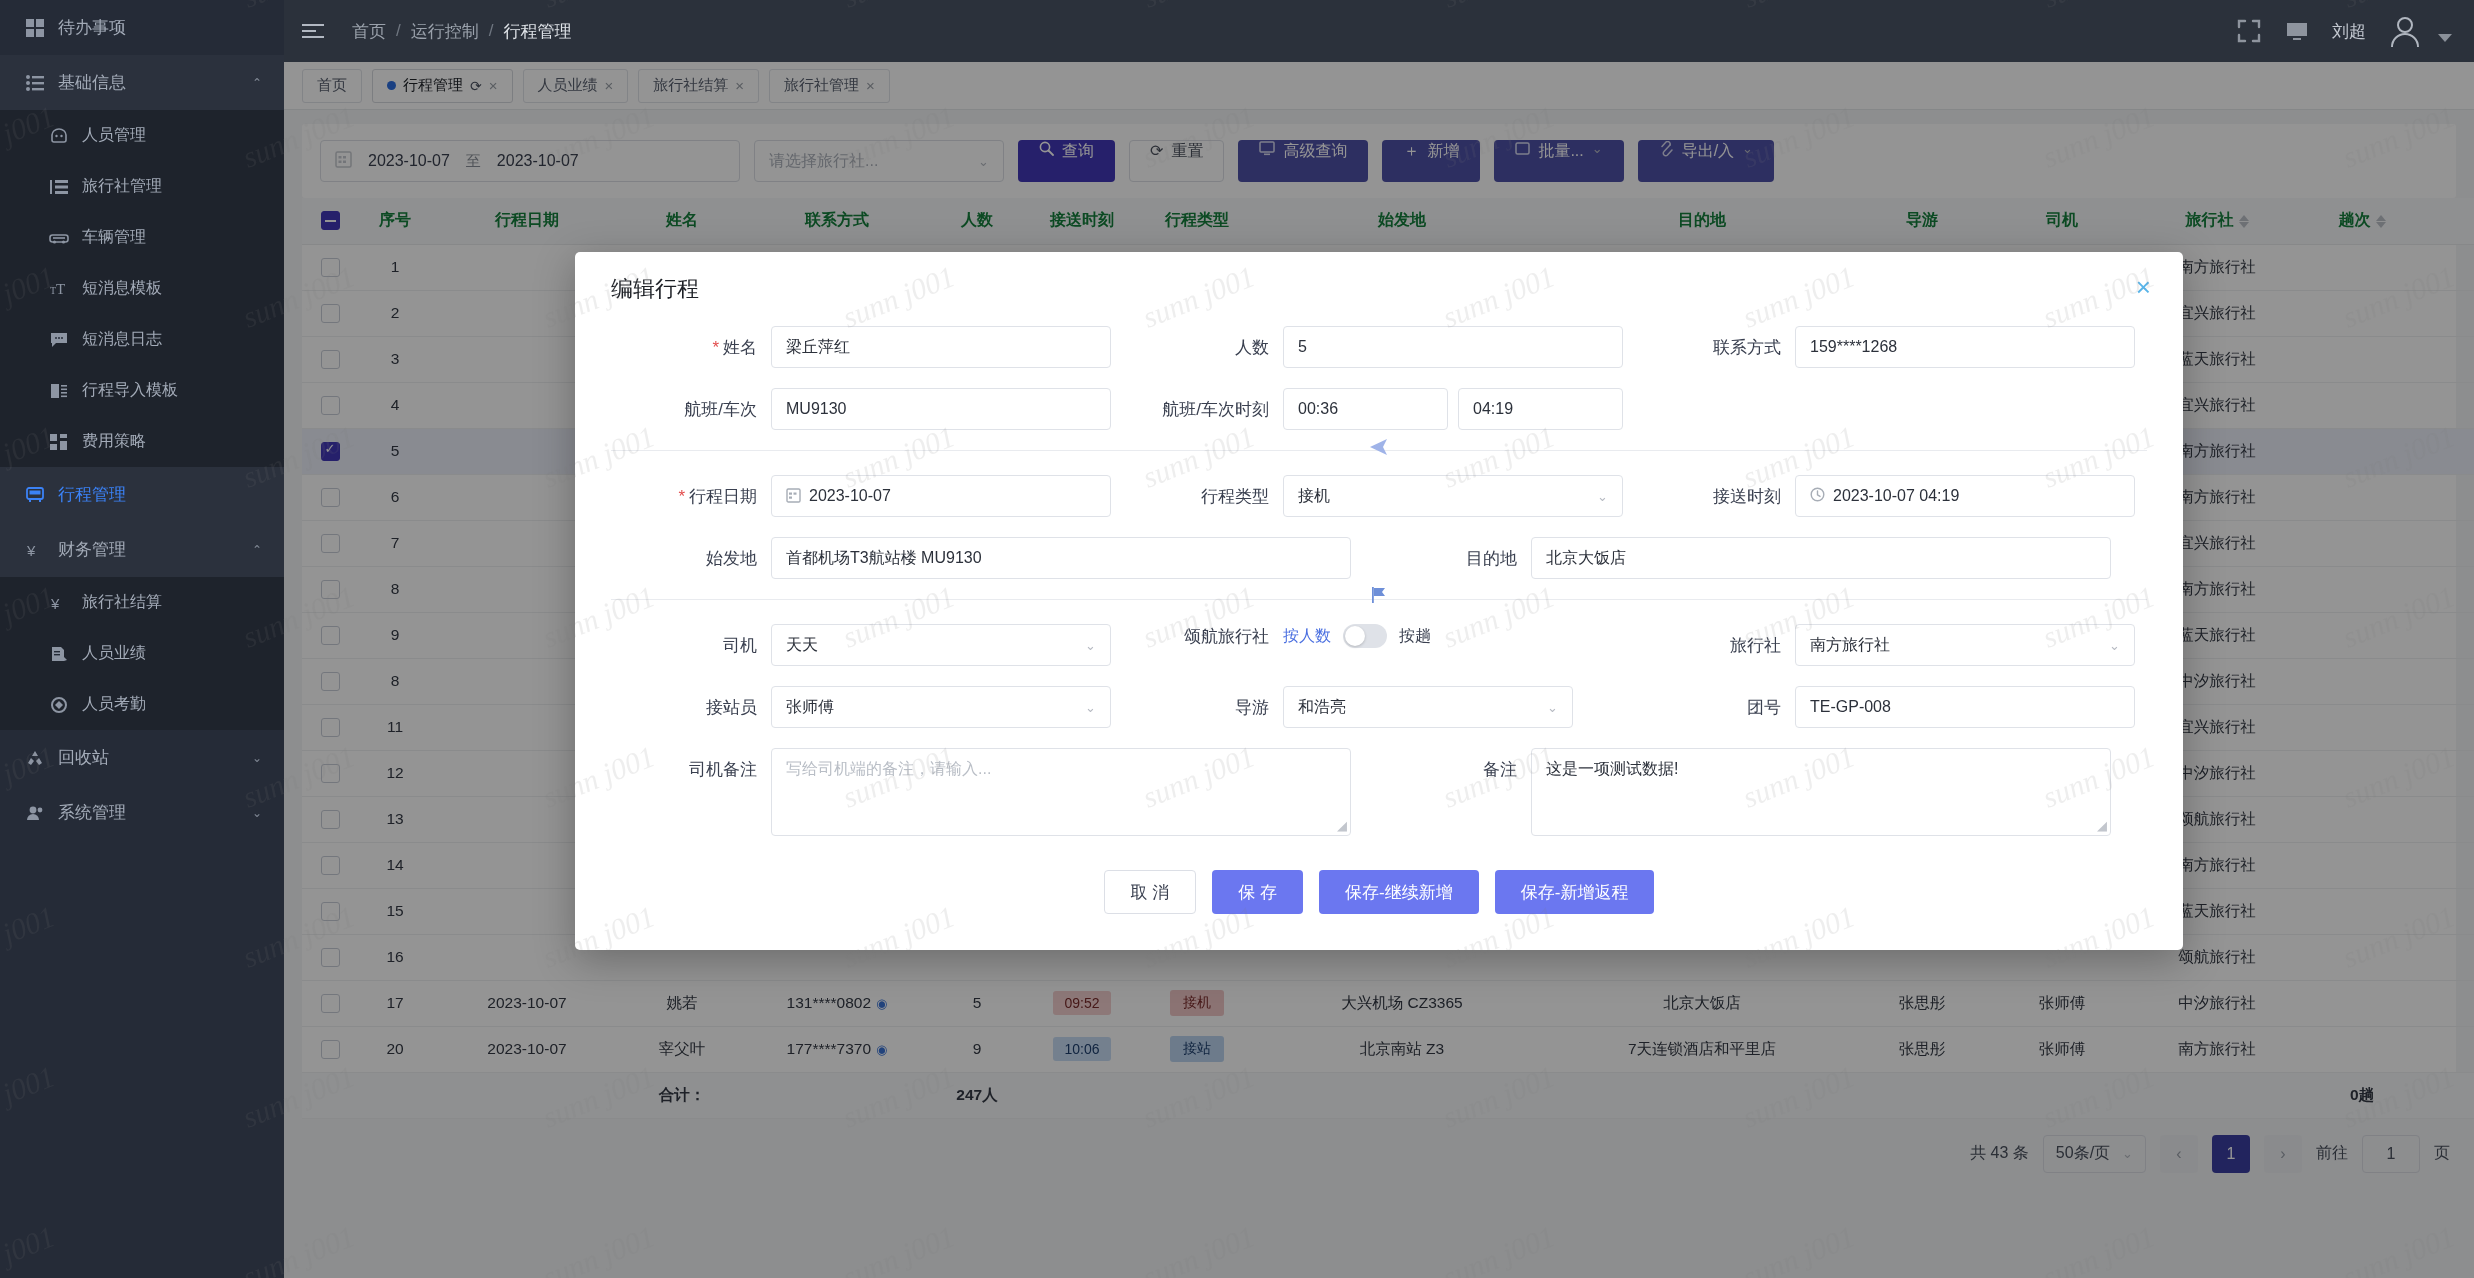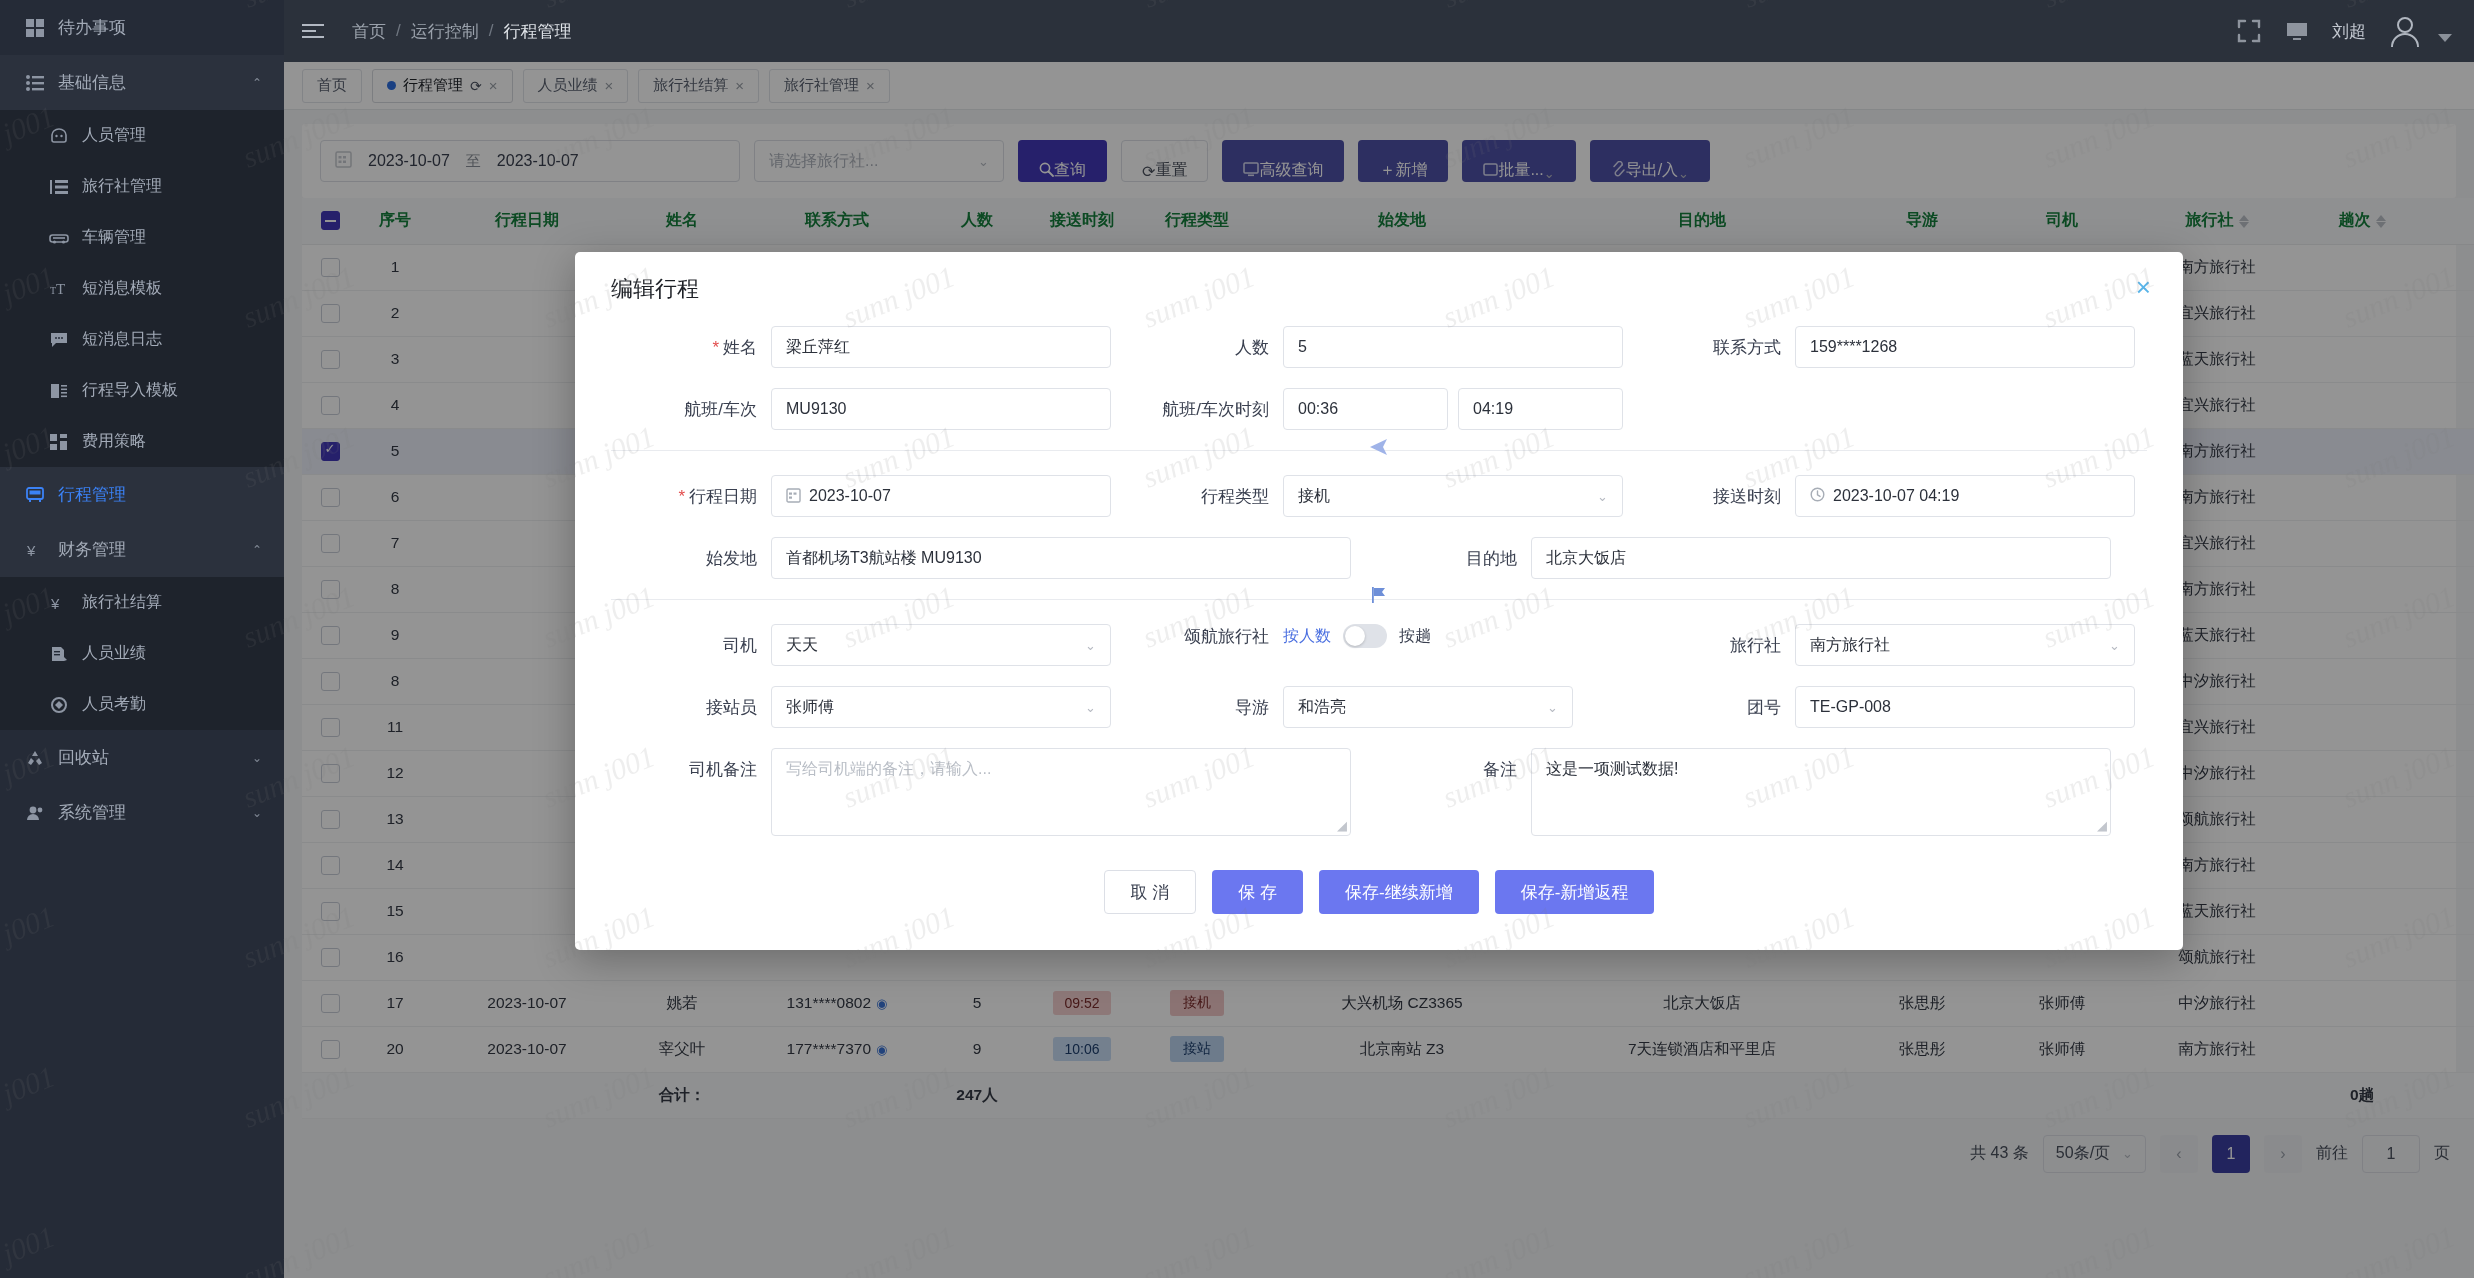--- a/index.html
+++ b/index.html
@@ -90,21 +90,21 @@
   .daterange .to { color: #8b9099; font-size: 15px; }
   .sel-box {
     border: 1px solid #dcdfe6; border-radius: 4px; height: 42px;
     display: flex; align-items: center; padding: 0 14px;
     min-width: 250px; font-size: 16px; color: #aeb3bc;
     justify-content: space-between; gap: 10px;
   }
   .chev { color: #b6bac2; font-size: 13px; }
   .btn {
     height: 42px; border-radius: 4px; border: 1px solid transparent;
-    display: inline-flex; align-items: flex-end; justify-content: center; gap: 0;
+    display: inline-flex; align-items: flex-start; justify-content: center; gap: 8px;
     padding: 0 20px; font-size: 16px; cursor: pointer; white-space: nowrap;
   }
   .btn-primary { background: #4338b8; color: #fff; }
   .btn-ghost { background: #fff; color: #4b515e; border-color: #dcdfe6; }
   .btn-violet { background: #4f51a8; color: #fff; }
 
   
   .tbl-wrap { margin: 0 18px; background: #fff; }
   table.grid { width: 100%; border-collapse: collapse; table-layout: fixed; }
   table.grid th {

